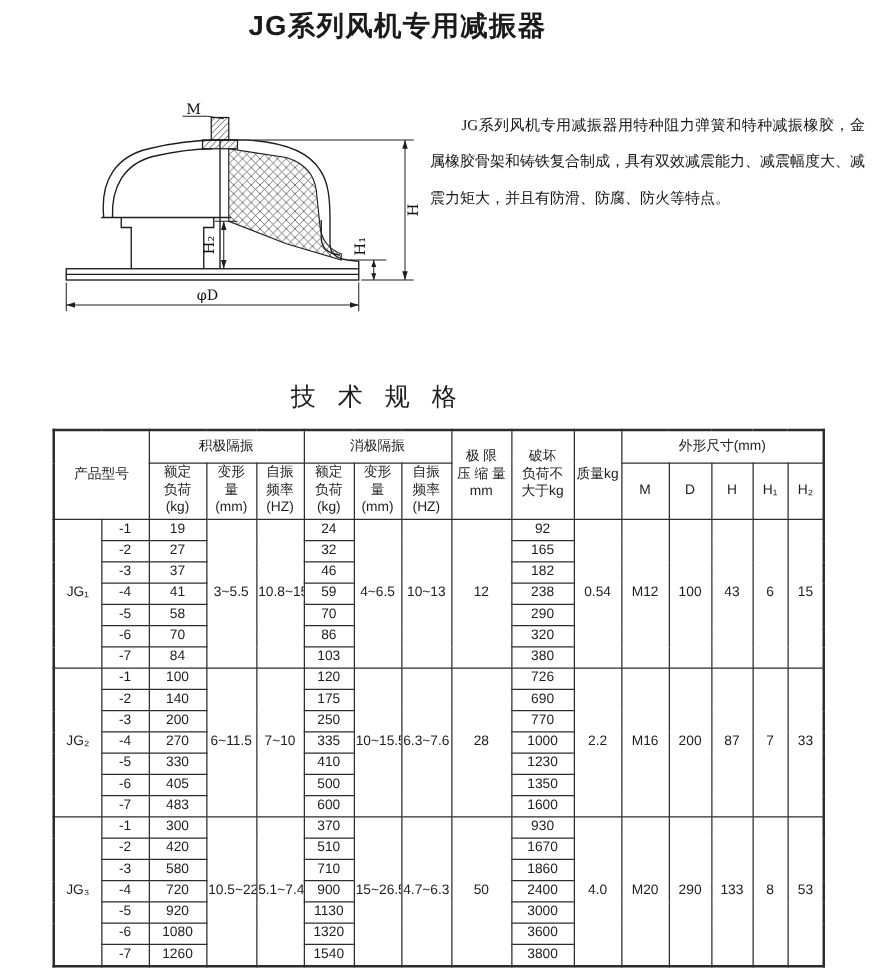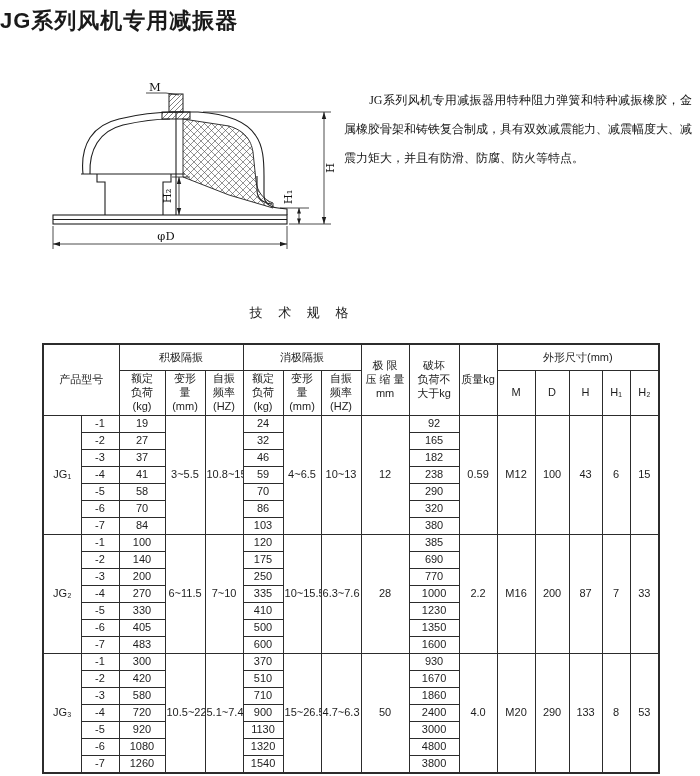--- a/index.html
+++ b/index.html
@@ -1,24 +1,24 @@
 <!DOCTYPE html>
 <html><head>
 <meta charset="utf-8">
 <style>
   html,body{margin:0;padding:0;background:#ffffff;}
   .page{position:relative;width:700px;height:776px;background:#ffffff;color:#1a1a1a;
         font-family:"Liberation Sans", sans-serif;overflow:hidden;}
-  .title{position:absolute;top:6px;left:0;width:636px;
+  .title{position:absolute;top:6px;left:0;width:636px;text-align:center;
          font-size:22px;font-weight:bold;letter-spacing:1px;}
   .figure{position:absolute;left:33px;top:78px;width:310px;height:182px;}
   .desc{position:absolute;left:344px;top:86px;width:348px;font-size:12px;line-height:29px;
         text-align:justify;text-indent:2.1em;font-family:"Liberation Serif", serif;color:#151515;}
   .section-heading{position:absolute;top:304px;left:0;width:604px;text-align:center;
-        font-size:13px;letter-spacing:6px;color:#1c1c1c;}
+        font-size:20px;letter-spacing:6px;color:#1c1c1c;}
   .table-wrap{position:absolute;left:42px;top:343px;}
   table.spec{border-collapse:collapse;table-layout:fixed;width:616px;border:2px solid #2c2c2c;}
   table.spec th,table.spec td{border:1px solid #2c2c2c;text-align:center;vertical-align:middle;
         font-size:11px;font-weight:normal;padding:0 1px;line-height:1.25;color:#1d1d1d;
         overflow:hidden;}
   table.spec th.pre{white-space:pre-line;}
   tr.h1 th{height:25px;}
   tr.h2 th{height:44px;}
   tr.data td{height:16px;}
   td.model{font-size:11.5px;}
@@ -165,21 +165,21 @@
           <td rowspan="7" class="model">JG₁</td>
           <td>-1</td>
           <td>19</td>
           <td rowspan="7">3~5.5</td>
           <td rowspan="7">10.8~15.3</td>
           <td>24</td>
           <td rowspan="7">4~6.5</td>
           <td rowspan="7">10~13</td>
           <td rowspan="7">12</td>
           <td>92</td>
-          <td rowspan="7">0.59</td>
+          <td rowspan="7">0.54</td>
           <td rowspan="7">M12</td>
           <td rowspan="7">100</td>
           <td rowspan="7">43</td>
           <td rowspan="7">6</td>
           <td rowspan="7">15</td>
         </tr>
         <tr class="data">
           <td>-2</td>
           <td>27</td>
           <td>32</td>
@@ -219,21 +219,21 @@
         <tr class="data">
           <td rowspan="7" class="model">JG₂</td>
           <td>-1</td>
           <td>100</td>
           <td rowspan="7">6~11.5</td>
           <td rowspan="7">7~10</td>
           <td>120</td>
           <td rowspan="7">10~15.5</td>
           <td rowspan="7">6.3~7.6</td>
           <td rowspan="7">28</td>
-          <td>385</td>
+          <td>726</td>
           <td rowspan="7">2.2</td>
           <td rowspan="7">M16</td>
           <td rowspan="7">200</td>
           <td rowspan="7">87</td>
           <td rowspan="7">7</td>
           <td rowspan="7">33</td>
         </tr>
         <tr class="data">
           <td>-2</td>
           <td>140</td>
@@ -310,21 +310,21 @@
         <tr class="data">
           <td>-5</td>
           <td>920</td>
           <td>1130</td>
           <td>3000</td>
         </tr>
         <tr class="data">
           <td>-6</td>
           <td>1080</td>
           <td>1320</td>
-          <td>4800</td>
+          <td>3600</td>
         </tr>
         <tr class="data">
           <td>-7</td>
           <td>1260</td>
           <td>1540</td>
           <td>3800</td>
         </tr>
       </tbody>
     </table>
   </div>

